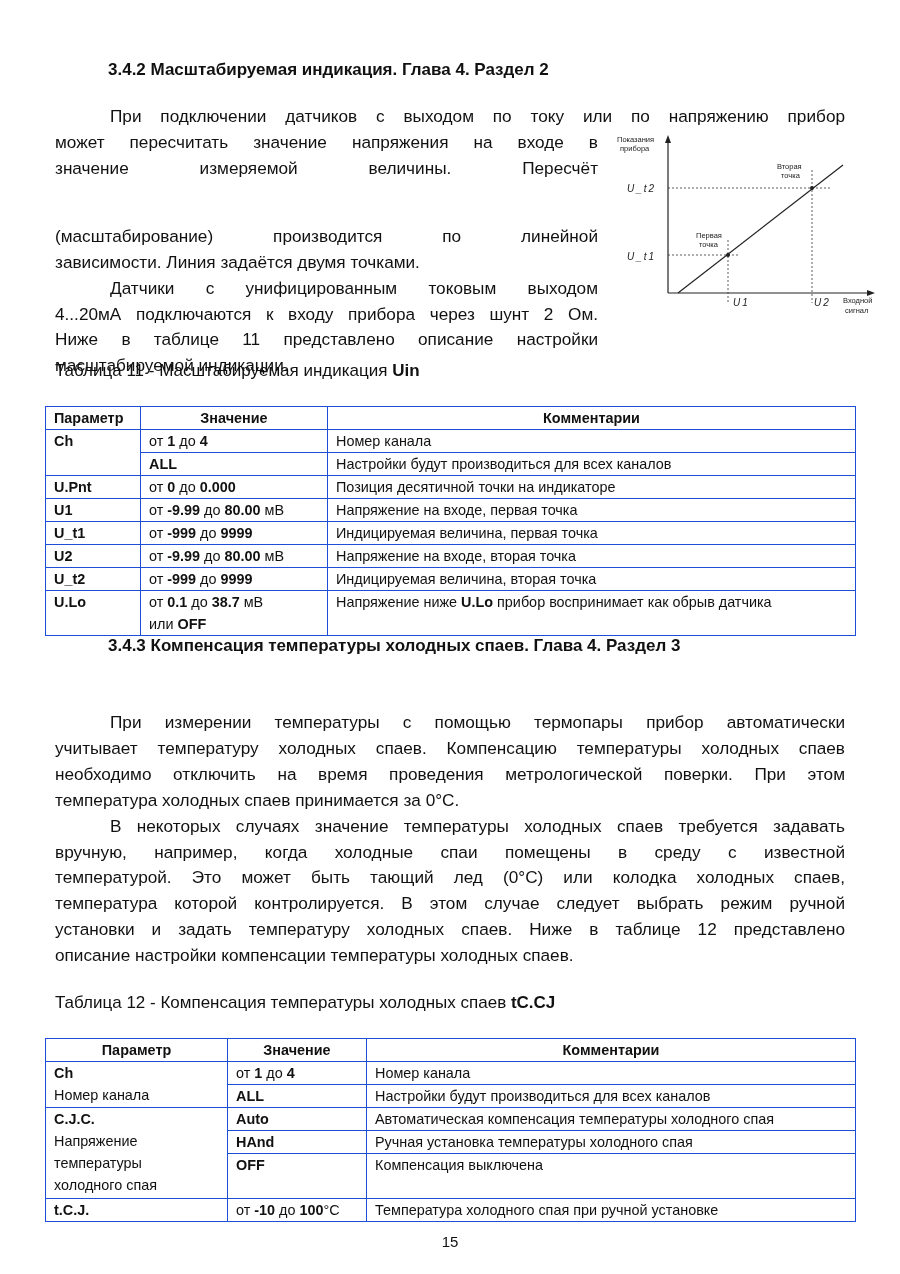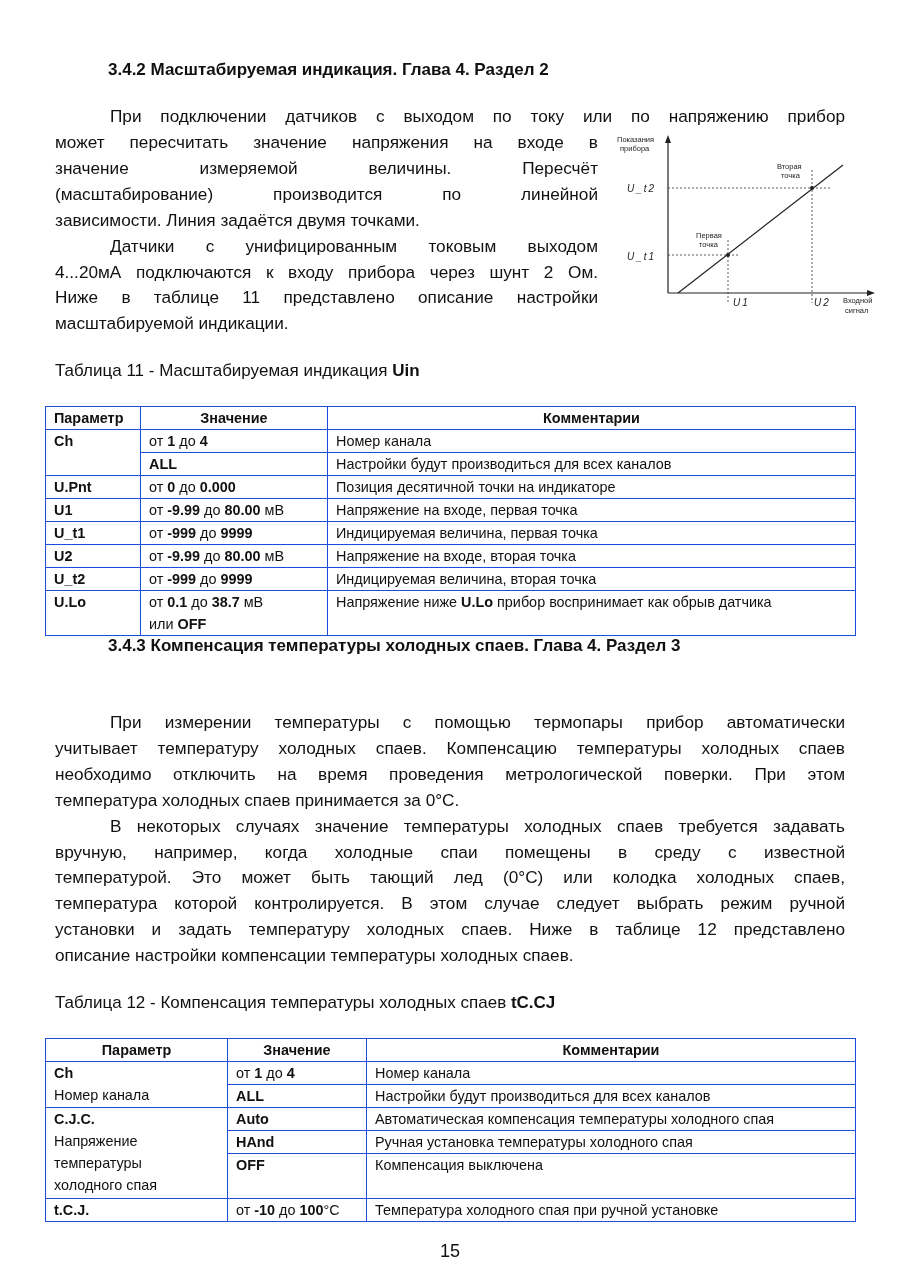--- a/index.html
+++ b/index.html
@@ -12,34 +12,34 @@
   .indent { text-indent: 55px; }
   .caption { font-size: 17px; }
   .caption b { font-weight: bold; }
   table.t { position: absolute; border-collapse: collapse; font-size: 14.4px; }
   table.t td, table.t th { border: 1px solid #1d4ed8; padding: 0 8px; height: 22px; line-height: 22px; vertical-align: top; text-align: left; }
   table.t th { font-weight: bold; text-align: center; }
   table.t td.np { border-top: none; }
   table.t td.nb { border-bottom: none; }
   .b { font-weight: bold; }
   .chart { position: absolute; left: 615px; top: 125px; width: 270px; height: 195px; }
-  .pagenum { position: absolute; left: 0; width: 900px; top: 1233px; text-align: center; font-size: 18px; margin-top: 8px; }
+  .pagenum { position: absolute; left: 0; width: 900px; top: 1233px; text-align: center; font-size: 15px; }
 </style>
 </head>
 <body>
 
 <div class="abs heading" style="left:108px; top:60px;">3.4.2 Масштабируемая индикация. Глава 4. Раздел 2</div>
 
 <div class="abs para" style="left:55px; top:104px; width:790px;">
   <p class="indent" style="text-align-last: justify;">При подключении датчиков с выходом по току или по напряжению прибор</p>
 </div>
 <div class="abs para" style="left:55px; top:130px; width:543px;">
   <p style="text-align-last: justify;">может пересчитать значение напряжения на входе в</p>
   <p style="text-align-last: justify; word-spacing: 40px;">значение измеряемой величины. Пересчёт</p>
-  <p style="text-align-last: justify;">(масштабирование) производится по линейной</p>
+  <p style="text-align-last: justify; margin-top: 42px;">(масштабирование) производится по линейной</p>
   <p>зависимости. Линия задаётся двумя точками.</p>
   <p class="indent" style="text-align-last: justify;">Датчики с унифицированным токовым выходом</p>
   <p style="text-align-last: justify;">4...20мА подключаются к входу прибора через шунт 2 Ом.</p>
   <p style="text-align-last: justify;">Ниже в таблице 11 представлено описание настройки</p>
   <p>масштабируемой индикации.</p>
 </div>
 
 <svg class="chart" viewBox="0 0 270 195" width="270" height="195">
   <g font-family="Liberation Sans, sans-serif" fill="#222">
     <text x="2" y="17" font-size="7.5">Показания</text>

